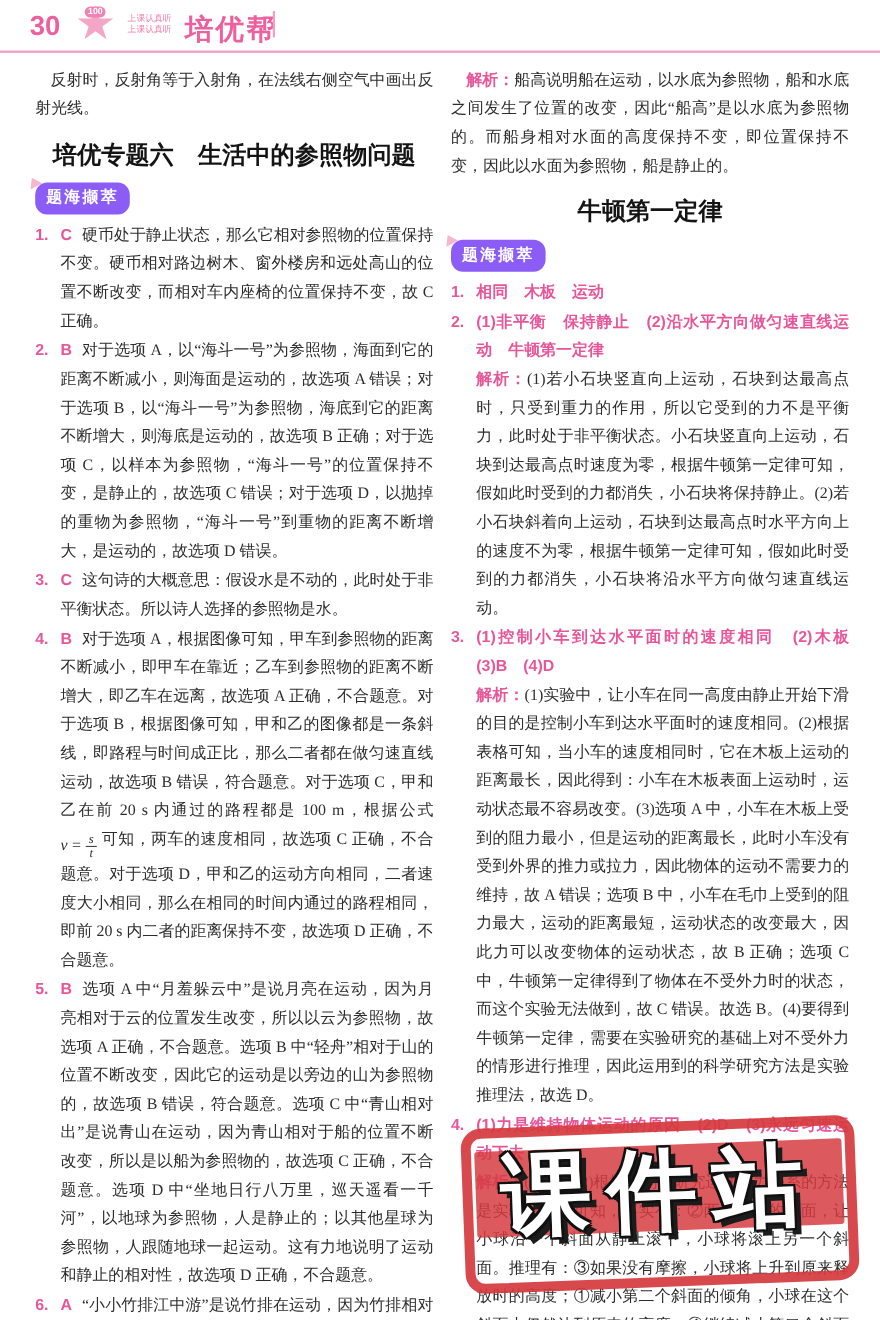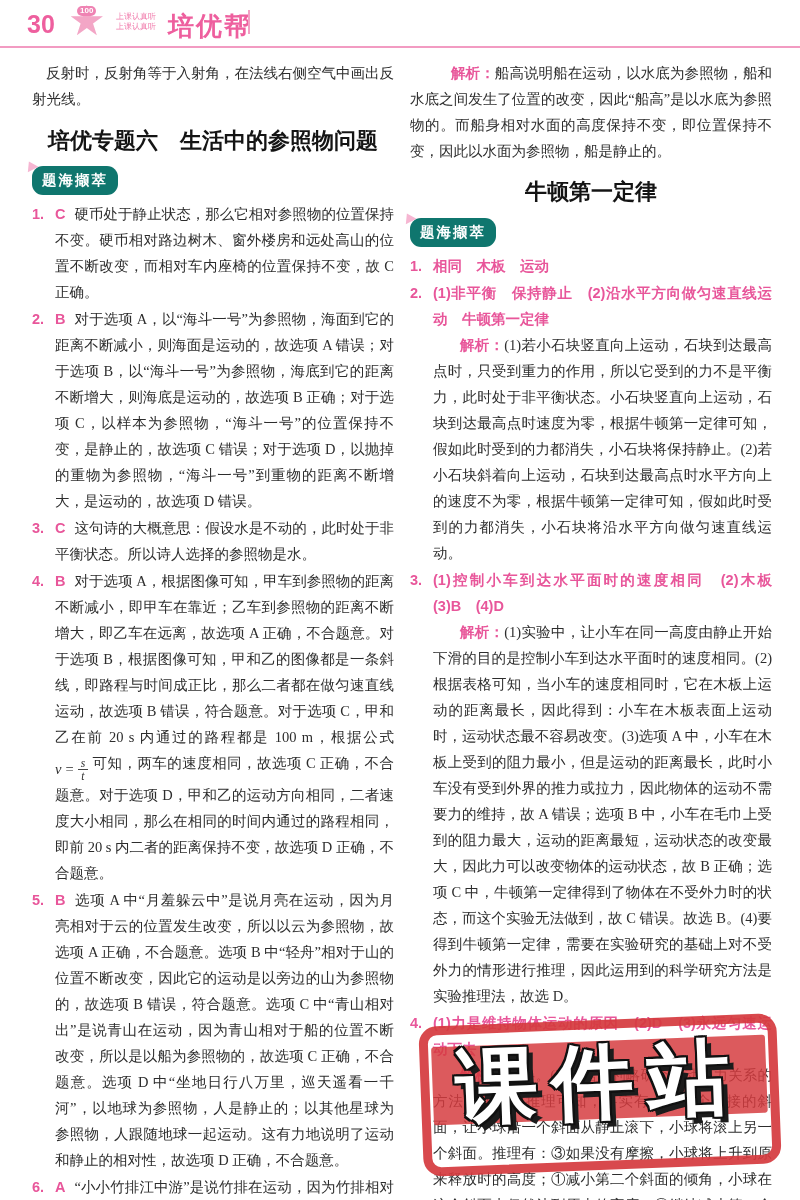--- a/index.html
+++ b/index.html
@@ -25,34 +25,34 @@
   
   .col{position:absolute;top:60px;width:362px;font-size:14.5px;line-height:26px;
        text-align:justify;}
   .col-left{left:32px;}
   .col-right{left:410px;}
   .carryover{text-indent:14px;}
   .section-title{font-family:"Liberation Sans",sans-serif;font-size:22px;font-weight:bold;
                  color:#141414;text-align:center;line-height:30px;margin:14px 0 10px;}
   .section-title.two-line{line-height:40px;margin:8px 0 4px;}
   .badge-row{margin:6px 0 6px;position:relative;}
-  .badge{display:inline-block;background:#0f766e;color:#ffffff;
+  .badge{display:inline-block;background:#8b5cf6;color:#ffffff;
          font-family:"Liberation Sans",sans-serif;font-size:14.5px;font-weight:bold;
          padding:1px 10px 2px;border-radius:11px;letter-spacing:2px;position:relative;}
   .badge::before{content:"";position:absolute;left:-7px;top:-5px;width:0;height:0;
          border-left:6px solid transparent;border-right:6px solid transparent;
          border-bottom:9px solid #f6b6d2;transform:rotate(-28deg);}
   .item{position:relative;padding-left:23px;margin-bottom:1px;}
   .item .num{position:absolute;left:0;top:0;color:#e8569a;
              font-family:"Liberation Sans",sans-serif;font-weight:bold;}
   .ans{color:#e8569a;font-family:"Liberation Sans",sans-serif;font-weight:bold;
        margin-right:9px;}
   .ans-text{color:#e8569a;font-family:"Liberation Sans",sans-serif;font-weight:bold;}
   .analysis{margin-top:0;}
-  .jx{color:#e8569a;font-family:"Liberation Sans",sans-serif;font-weight:bold;margin-left:27px;}
+  .jx{color:#e8569a;font-family:"Liberation Sans",sans-serif;font-weight:bold;}
   
   .inline-frac{display:inline-flex;align-items:center;font-style:italic;
                font-family:"Liberation Serif",serif;vertical-align:-6px;margin-right:4px;}
   .inline-frac .eq{margin:0 4px;font-style:normal;}
   .frac{display:inline-flex;flex-direction:column;text-align:center;font-size:11.5px;
         line-height:12px;}
   .frac .fn{border-bottom:1px solid #444;padding:0 3px;}
   
   .stamp{position:absolute;left:421px;top:1020px;width:358px;height:150px;
          transform:rotate(-2.2deg);z-index:6;pointer-events:none;}

